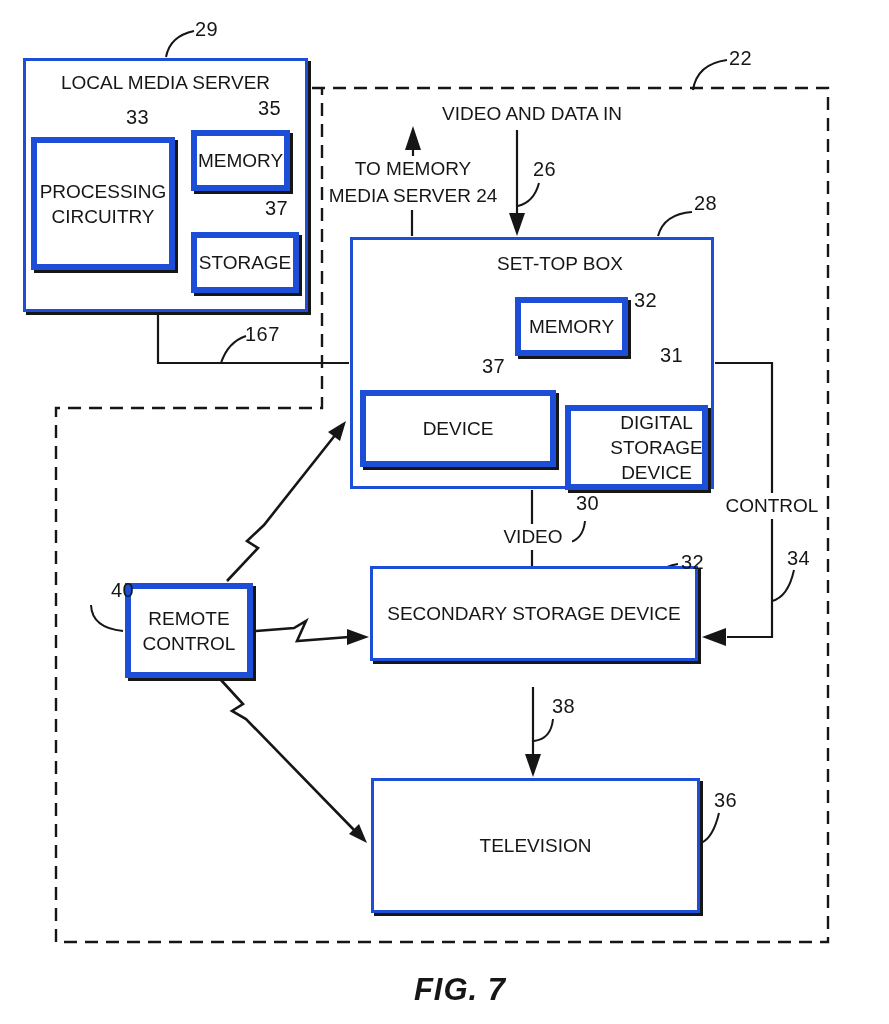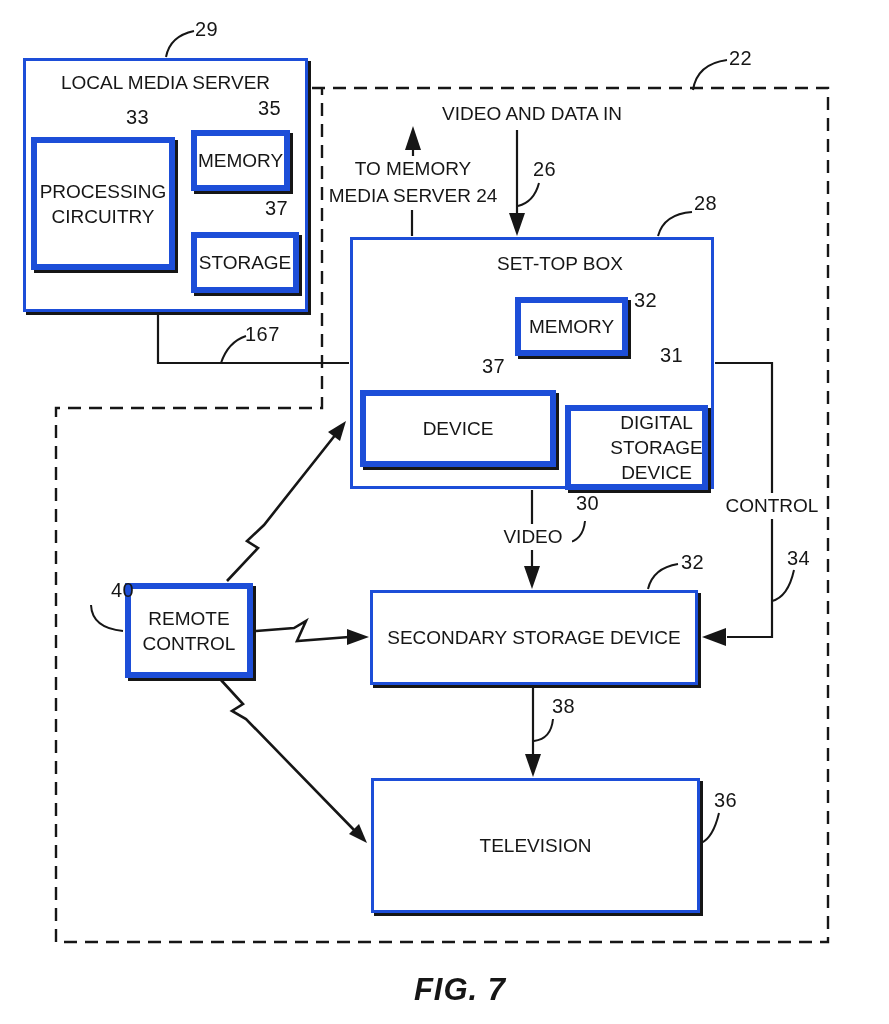--- a/index.html
+++ b/index.html
@@ -104,21 +104,21 @@
   <div class="box" style="left:360px;top:390px;width:196px;height:77px;">
     <span>DEVICE</span>
   </div>
 
   <div class="box" style="left:565px;top:405px;width:143px;height:85px;line-height:25px;padding-left:40px;">
     <span>DIGITAL</span>
     <span>STORAGE</span>
     <span>DEVICE</span>
   </div>
 
-  <div class="box major" style="left:370px;top:590px;width:328px;height:95px;justify-content:center;">
+  <div class="box major" style="left:370px;top:566px;width:328px;height:95px;justify-content:center;">
     <span>SECONDARY STORAGE DEVICE</span>
   </div>
 
   <div class="box major" style="left:371px;top:778px;width:329px;height:135px;">
     <span>TELEVISION</span>
   </div>
 
   <div class="box" style="left:125px;top:583px;width:128px;height:95px;">
     <span>REMOTE</span>
     <span>CONTROL</span>

